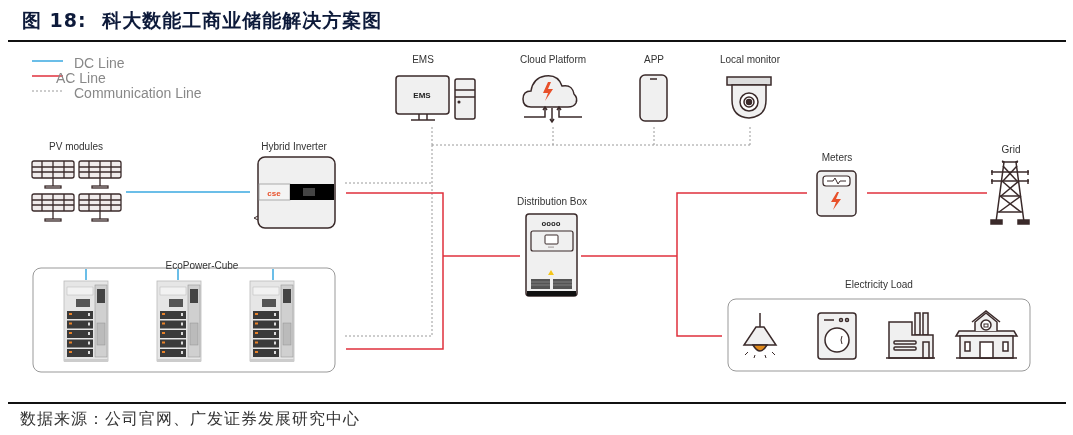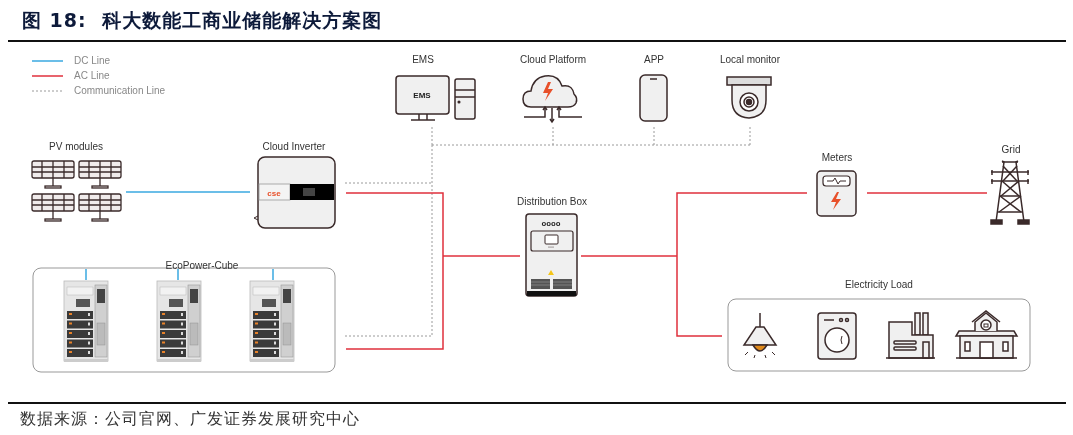--- a/index.html
+++ b/index.html
@@ -1,21 +1,21 @@
 <!DOCTYPE html>
 <html><head>
 <meta charset="utf-8">
 <style>
   html, body { margin:0; padding:0; background:#fff; }
   body { width:1073px; height:435px; position:relative; overflow:hidden; font-family:"Liberation Sans","DejaVu Sans",sans-serif; }
   .abs { position:absolute; }
   .title { left:22px; top:8px; font-size:19px; font-weight:bold; color:#0d1a3a; font-family:"DejaVu Sans",sans-serif; letter-spacing:1px; white-space:nowrap; }
   .rule { left:8px; width:1058px; height:1.5px; background:#111; }
   .lbl { font-size:10px; color:#333; white-space:nowrap; transform:translateX(-50%); }
-  .legend-text { font-size:10px; color:#888; white-space:nowrap; }
+  .legend-text { font-size:14px; color:#888; white-space:nowrap; }
   .source { left:20px; top:409px; font-size:16px; color:#333; font-family:"DejaVu Serif",serif; letter-spacing:1px; white-space:nowrap; }
   svg.diagram { position:absolute; left:0; top:0; }
 </style>
 </head>
 <body>
 
 <div class="abs title">
   <span>图 18:</span>
   <span style="margin-left:8px">科大数能工商业储能解决方案图</span>
 </div>
@@ -311,29 +311,29 @@
     <circle cx="986" cy="325" r="5" fill="#fff"></circle>
     <rect x="984" y="324" width="4" height="3" fill="none" stroke-width="1"></rect>
     <rect x="965" y="342" width="5" height="9" fill="#fff"></rect>
     <rect x="1003" y="342" width="5" height="9" fill="#fff"></rect>
     <rect x="980" y="342" width="13" height="16" fill="#fff"></rect>
     <line x1="956" y1="358" x2="1017" y2="358"></line>
   </g>
 </svg>
 
 <div class="abs legend-text" style="left:74px;top:55px">DC Line</div>
-<div class="abs legend-text" style="left:74px;top:70px">AC Line</div>
+<div class="abs legend-text" style="left:56px;top:70px">AC Line</div>
 <div class="abs legend-text" style="left:74px;top:85px">Communication Line</div>
 
 <div class="abs lbl" style="left:423px;top:54px">EMS</div>
 <div class="abs lbl" style="left:553px;top:54px">Cloud Platform</div>
 <div class="abs lbl" style="left:654px;top:54px">APP</div>
 <div class="abs lbl" style="left:750px;top:54px">Local monitor</div>
 <div class="abs lbl" style="left:76px;top:141px">PV modules</div>
-<div class="abs lbl" style="left:294px;top:141px">Cloud Inverter</div>
+<div class="abs lbl" style="left:294px;top:141px">Hybrid Inverter</div>
 <div class="abs lbl" style="left:202px;top:260px">EcoPower-Cube</div>
 <div class="abs lbl" style="left:552px;top:196px">Distribution Box</div>
 <div class="abs lbl" style="left:837px;top:152px">Meters</div>
 <div class="abs lbl" style="left:1011px;top:144px">Grid</div>
 <div class="abs lbl" style="left:879px;top:279px">Electricity Load</div>
 
 <div class="abs rule" style="top:402px"></div>
 <div class="abs source">数据来源：公司官网、广发证券发展研究中心</div>
 
 </body></html>

